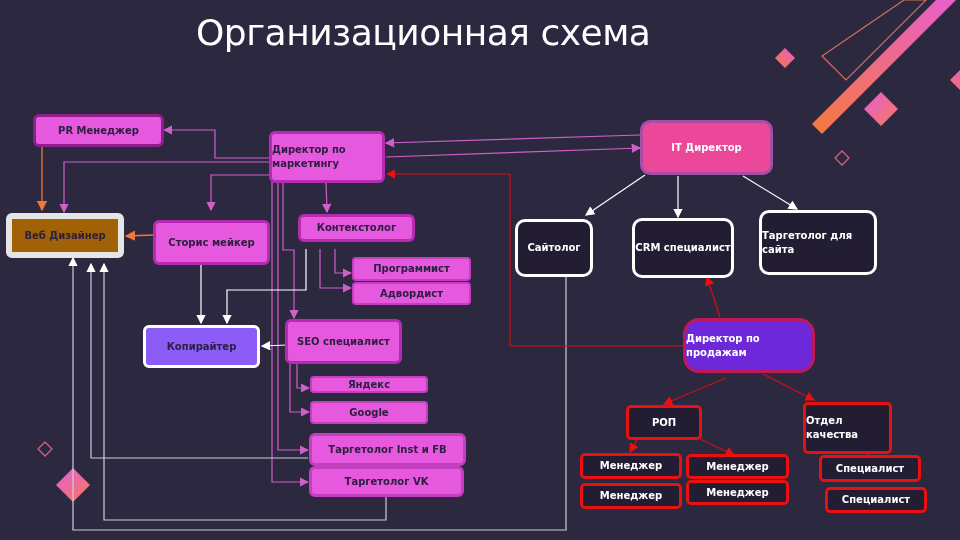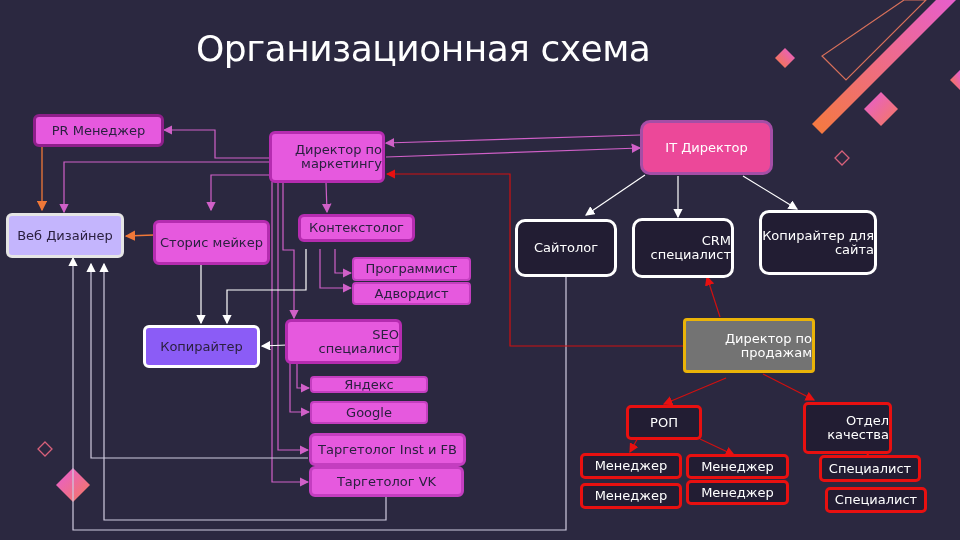--- a/index.html
+++ b/index.html
@@ -1,26 +1,26 @@
 <!DOCTYPE html>
 <html><head>
 <meta charset="utf-8">
 <style>
   html, body { margin:0; padding:0; }
   body { width:960px; height:540px; background:#2b2840; position:relative; overflow:hidden; font-family:"DejaVu Sans", sans-serif; }
-  .title { position:absolute; left:196px; top:12px; font-size:36px; color:#ffffff; font-family:"DejaVu Sans", sans-serif; letter-spacing:-0.5px;margin-top:16px; }
+  .title { position:absolute; left:196px; top:12px; font-size:36px; color:#ffffff; font-family:"DejaVu Sans", sans-serif; letter-spacing:-0.5px; }
   svg.lines { position:absolute; left:0; top:0; }
-  .node { position:absolute; box-sizing:border-box; display:flex; align-items:center; justify-content:center; text-align:right; font-weight:normal; font-size:13px; line-height:14px; border-radius:6px; }
+  .node { position:absolute; box-sizing:border-box; display:flex; align-items:center; justify-content:center; text-align:left; font-weight:bold; font-size:10px; line-height:14px; border-radius:6px; }
   .pink { background:#e659de; color:#2b2040; border:3px solid #b52cb0; }
   .pink-thin { background:#e659de; color:#2b2040; border:2px solid #c43ec0; border-radius:4px; }
-  .pink-orange { background:#c4b5fd; color:#2b2040; border:3px solid #e5e5e5; }
+  .pink-orange { background:#a16207; color:#2b2040; border:6px solid #e5e5e5; }
   .pink-white { background:#8b5cf6; color:#2b2040; border:3px solid #ffffff; }
   .dark-purple { background:#ec4899; color:#ffffff; border:3px solid #a54ea6; border-radius:10px; }
   .dark-white { background:#221d33; color:#ffffff; border:3px solid #ffffff; border-radius:10px; }
-  .dark-red { background:#737373; color:#ffffff; border:3px solid #eab308; border-radius:4px; }
+  .dark-red { background:#6d28d9; color:#ffffff; border:3px solid #be185d; border-radius:16px; }
   .dark-red-sm { background:#221d33; color:#ffffff; border:3px solid #e81010; border-radius:5px; }
   .deco { position:absolute; }
 </style>
 </head>
 <body>
 
 <div class="title">Организационная схема</div>
 
 <svg class="deco" width="960" height="540" style="left:0;top:0">
   <defs>
@@ -122,23 +122,23 @@
 <div class="node pink-thin" style="left:352px;top:257px;width:119px;height:24px">Программист</div>
 <div class="node pink-thin" style="left:352px;top:282px;width:119px;height:23px">Адвордист</div>
 <div class="node pink-white" style="left:143px;top:325px;width:117px;height:43px">Копирайтер</div>
 <div class="node pink" style="left:285px;top:319px;width:117px;height:45px;border-color:#b52cb0">SEO специалист</div>
 <div class="node pink-thin" style="left:310px;top:376px;width:118px;height:17px">Яндекс</div>
 <div class="node pink-thin" style="left:310px;top:401px;width:118px;height:23px">Google</div>
 <div class="node pink" style="left:309px;top:433px;width:157px;height:33px;border-color:#c43ec0">Таргетолог Inst и FB</div>
 <div class="node pink" style="left:309px;top:466px;width:155px;height:31px;border-color:#c43ec0">Таргетолог VK</div>
 
 <div class="node dark-purple" style="left:640px;top:120px;width:133px;height:55px">IT Директор</div>
-<div class="node dark-white" style="left:515px;top:219px;width:102px;height:58px">Сайтолог</div>
+<div class="node dark-white" style="left:515px;top:219px;width:78px;height:58px">Сайтолог</div>
 <div class="node dark-white" style="left:632px;top:218px;width:102px;height:60px">CRM специалист</div>
-<div class="node dark-white" style="left:759px;top:210px;width:118px;height:65px">Копирайтер для сайта</div>
+<div class="node dark-white" style="left:759px;top:210px;width:118px;height:65px">Таргетолог для сайта</div>
 
 <div class="node dark-red" style="left:683px;top:318px;width:132px;height:55px">Директор по продажам</div>
 <div class="node dark-red-sm" style="left:626px;top:405px;width:76px;height:35px">РОП</div>
 <div class="node dark-red-sm" style="left:803px;top:402px;width:89px;height:52px">Отдел качества</div>
 <div class="node dark-red-sm" style="left:580px;top:453px;width:102px;height:26px">Менеджер</div>
 <div class="node dark-red-sm" style="left:580px;top:483px;width:102px;height:26px">Менеджер</div>
 <div class="node dark-red-sm" style="left:686px;top:454px;width:103px;height:25px">Менеджер</div>
 <div class="node dark-red-sm" style="left:686px;top:480px;width:103px;height:25px">Менеджер</div>
 <div class="node dark-red-sm" style="left:819px;top:455px;width:102px;height:27px">Специалист</div>
 <div class="node dark-red-sm" style="left:825px;top:487px;width:102px;height:26px">Специалист</div>

